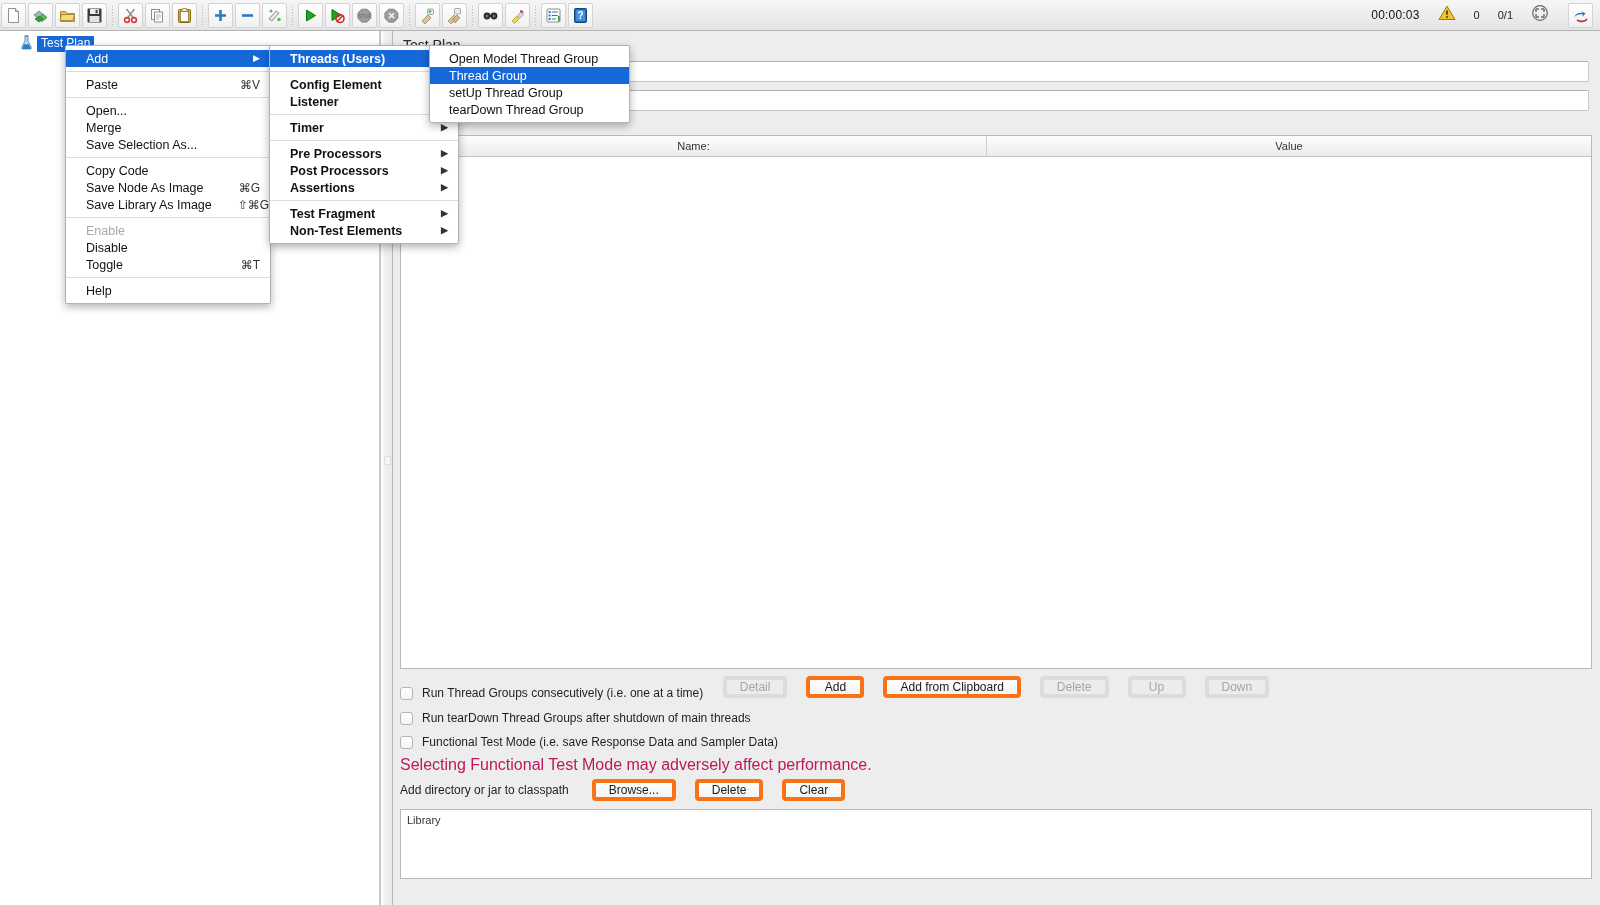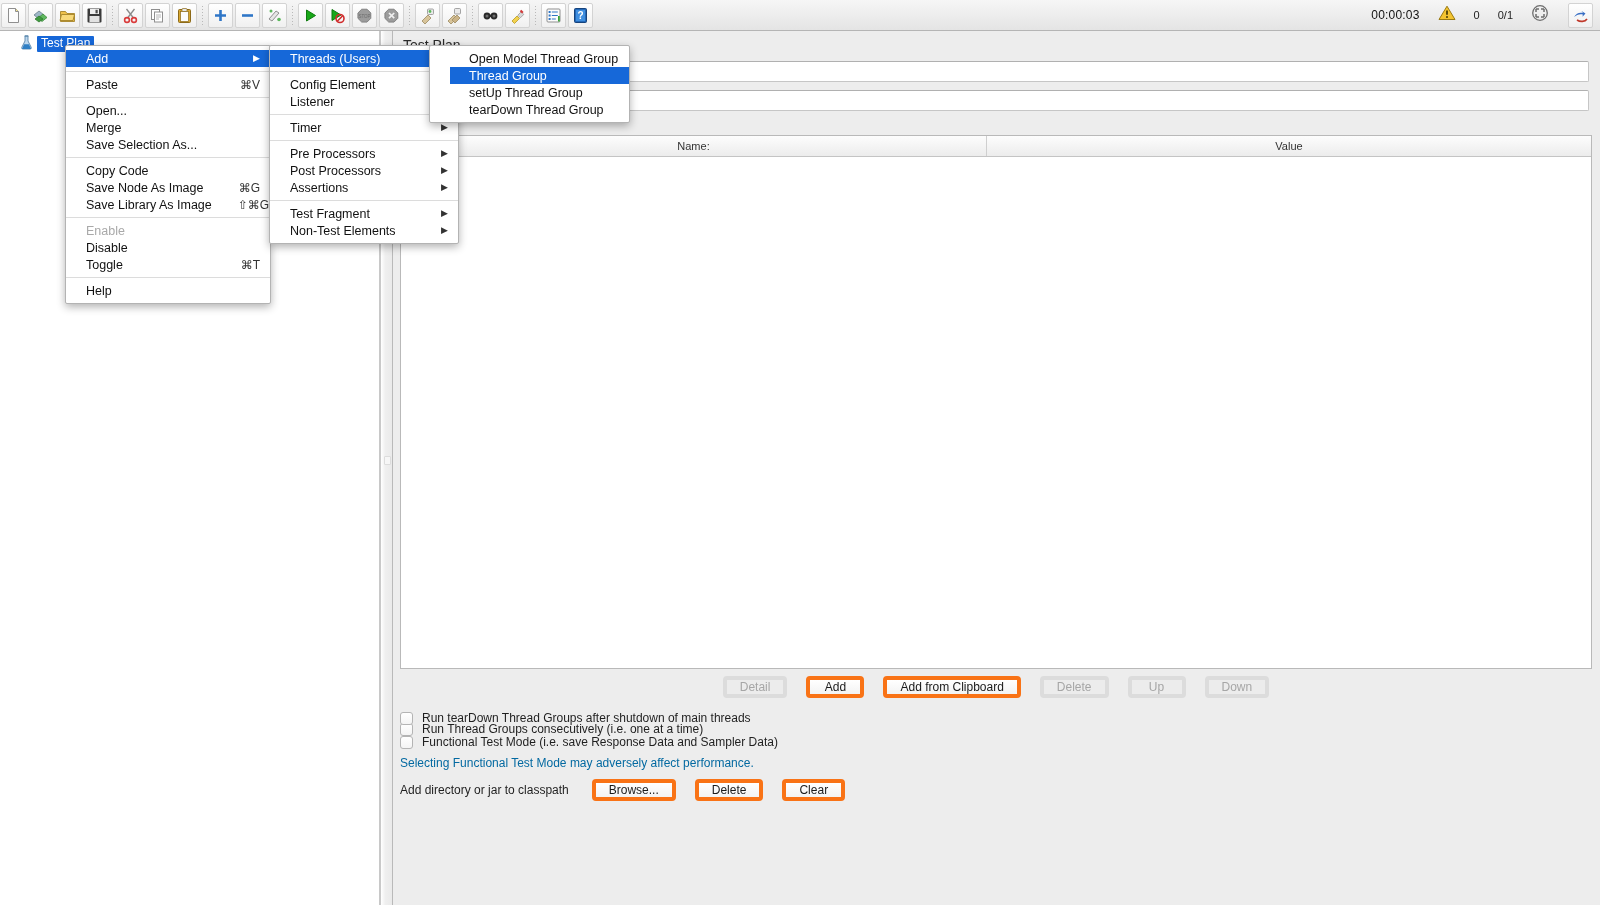--- a/index.html
+++ b/index.html
@@ -132,27 +132,27 @@
   }
 
   .cb-row {
     position: absolute; left: 7px; display: flex; align-items: center; gap: 9px;
   }
   .cb-box {
     width: 13px; height: 13px; border: 1px solid #b4b4b4;
     border-radius: 3px; background: linear-gradient(#ffffff,#f4f4f4);
   }
   .cb-label { font-size: 12px; color: #1f1f1f; }
-  #cb1 { top: 691px; }
+  #cb1 { top: 655px; }
   #cb2 { top: 680px; }
   #cb3 { top: 704px; }
 
   #perf-note {
     position: absolute; left: 7px; top: 725px;
-    font-size: 12px; color: #0369a1;
+    font-size: 16px; color: #be185d;
   }
 
   #classpath-row {
     position: absolute; left: 7px; top: 748px;
     display: flex; align-items: center; gap: 19px;
   }
   #classpath-label { font-size: 12px; color: #1f1f1f; margin-right: 4px; }
 
   #library-box {
     position: absolute; left: 7px; top: 778px; width: 1192px; height: 70px;
@@ -181,23 +181,23 @@
     font-size: 12px; color: #333;
   }
   .mi .arrow {
     margin-left: auto; padding-left: 22px;
     font-size: 9px; line-height: 1; color: #333;
   }
   .mi.sel .arrow { color: #ffffff; }
   .msep { height: 1px; background: #dcdcdc; margin: 4px 0; }
 
   #menu-ctx    { left: 65px;  top: 45px;  width: 206px; }
-  #menu-add    { left: 269px; top: 45px;  width: 190px; }
+  #menu-add    { left: 269px; top: 45px;  width: 190px; font-weight: bold; }
   #menu-thread { left: 429px; top: 45px;  width: 201px; }
-  #menu-thread .mi { padding-left: 19px; margin-left: 20px; }
+  #menu-thread .mi { padding-left: 19px; }
 </style>
 </head>
 <body>
 
 <div id="toolbar">
 
   <div class="tb-group">
     <div class="tb-btn">
       <svg width="17" height="17" viewBox="0 0 17 17">
           <path d="M3.5 1.5h7l3 3v11h-10z" fill="#fdfdfd" stroke="#8f8f8f"></path>
@@ -458,20 +458,23 @@
 
   <div id="perf-note">Selecting Functional Test Mode may adversely affect performance.</div>
 
   <div id="classpath-row">
     <span id="classpath-label">Add directory or jar to classpath</span>
     <div class="btn">Browse...</div>
     <div class="btn">Delete</div>
     <div class="btn">Clear</div>
   </div>
 
+  <div id="library-box">
+    <div id="library-head">Library</div>
+  </div>
 </div>
 
 <div class="menu" id="menu-ctx">
   <div class="mi sel">
     <span>Add</span>
     <span class="arrow">▶</span>
   </div>
   <div class="msep"></div>
   <div class="mi">
     <span>Paste</span>

